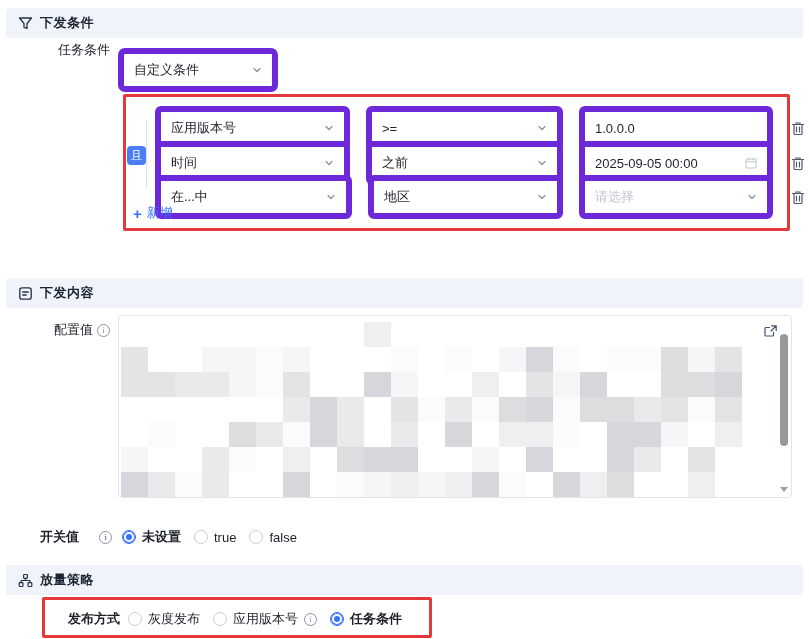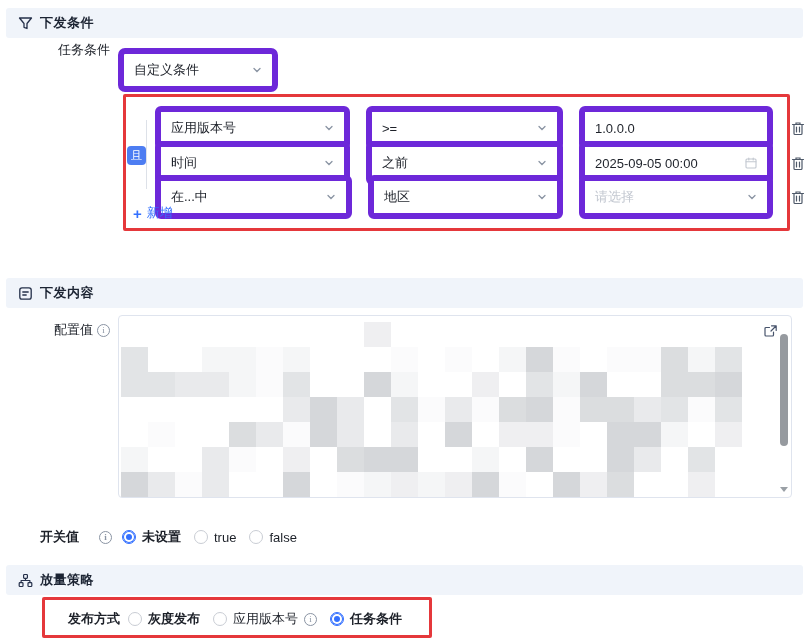--- a/index.html
+++ b/index.html
@@ -421,21 +421,21 @@
         <rect x="10" y="9.7" width="3.8" height="3.8" rx="0.8"></rect>
         <path d="M7.5 5.3v2.2M3.1 9.7V7.5h8.8v2.2"></path>
       </svg>
     </span>
     <span class="sec-title">放量策略</span>
   </div>
 
   <div class="red-box strategy-box">
     <div class="radio-row" style="left:23px;top:10px;">
       <span class="form-label" style="font-weight:bold;">发布方式</span>
-      <div class="radio-group" style="margin-left:8px;font-weight:bold;">
+      <div class="radio-group" style="margin-left:8px;">
         <span class="radio-dot"></span>
         <span>灰度发布</span>
       </div>
       <div class="radio-group" style="margin-left:13px;">
         <span class="radio-dot"></span>
         <span>应用版本号</span>
         <span class="info-i">i</span>
       </div>
       <div class="radio-group" style="margin-left:13px;">
         <span class="radio-dot checked"></span>

